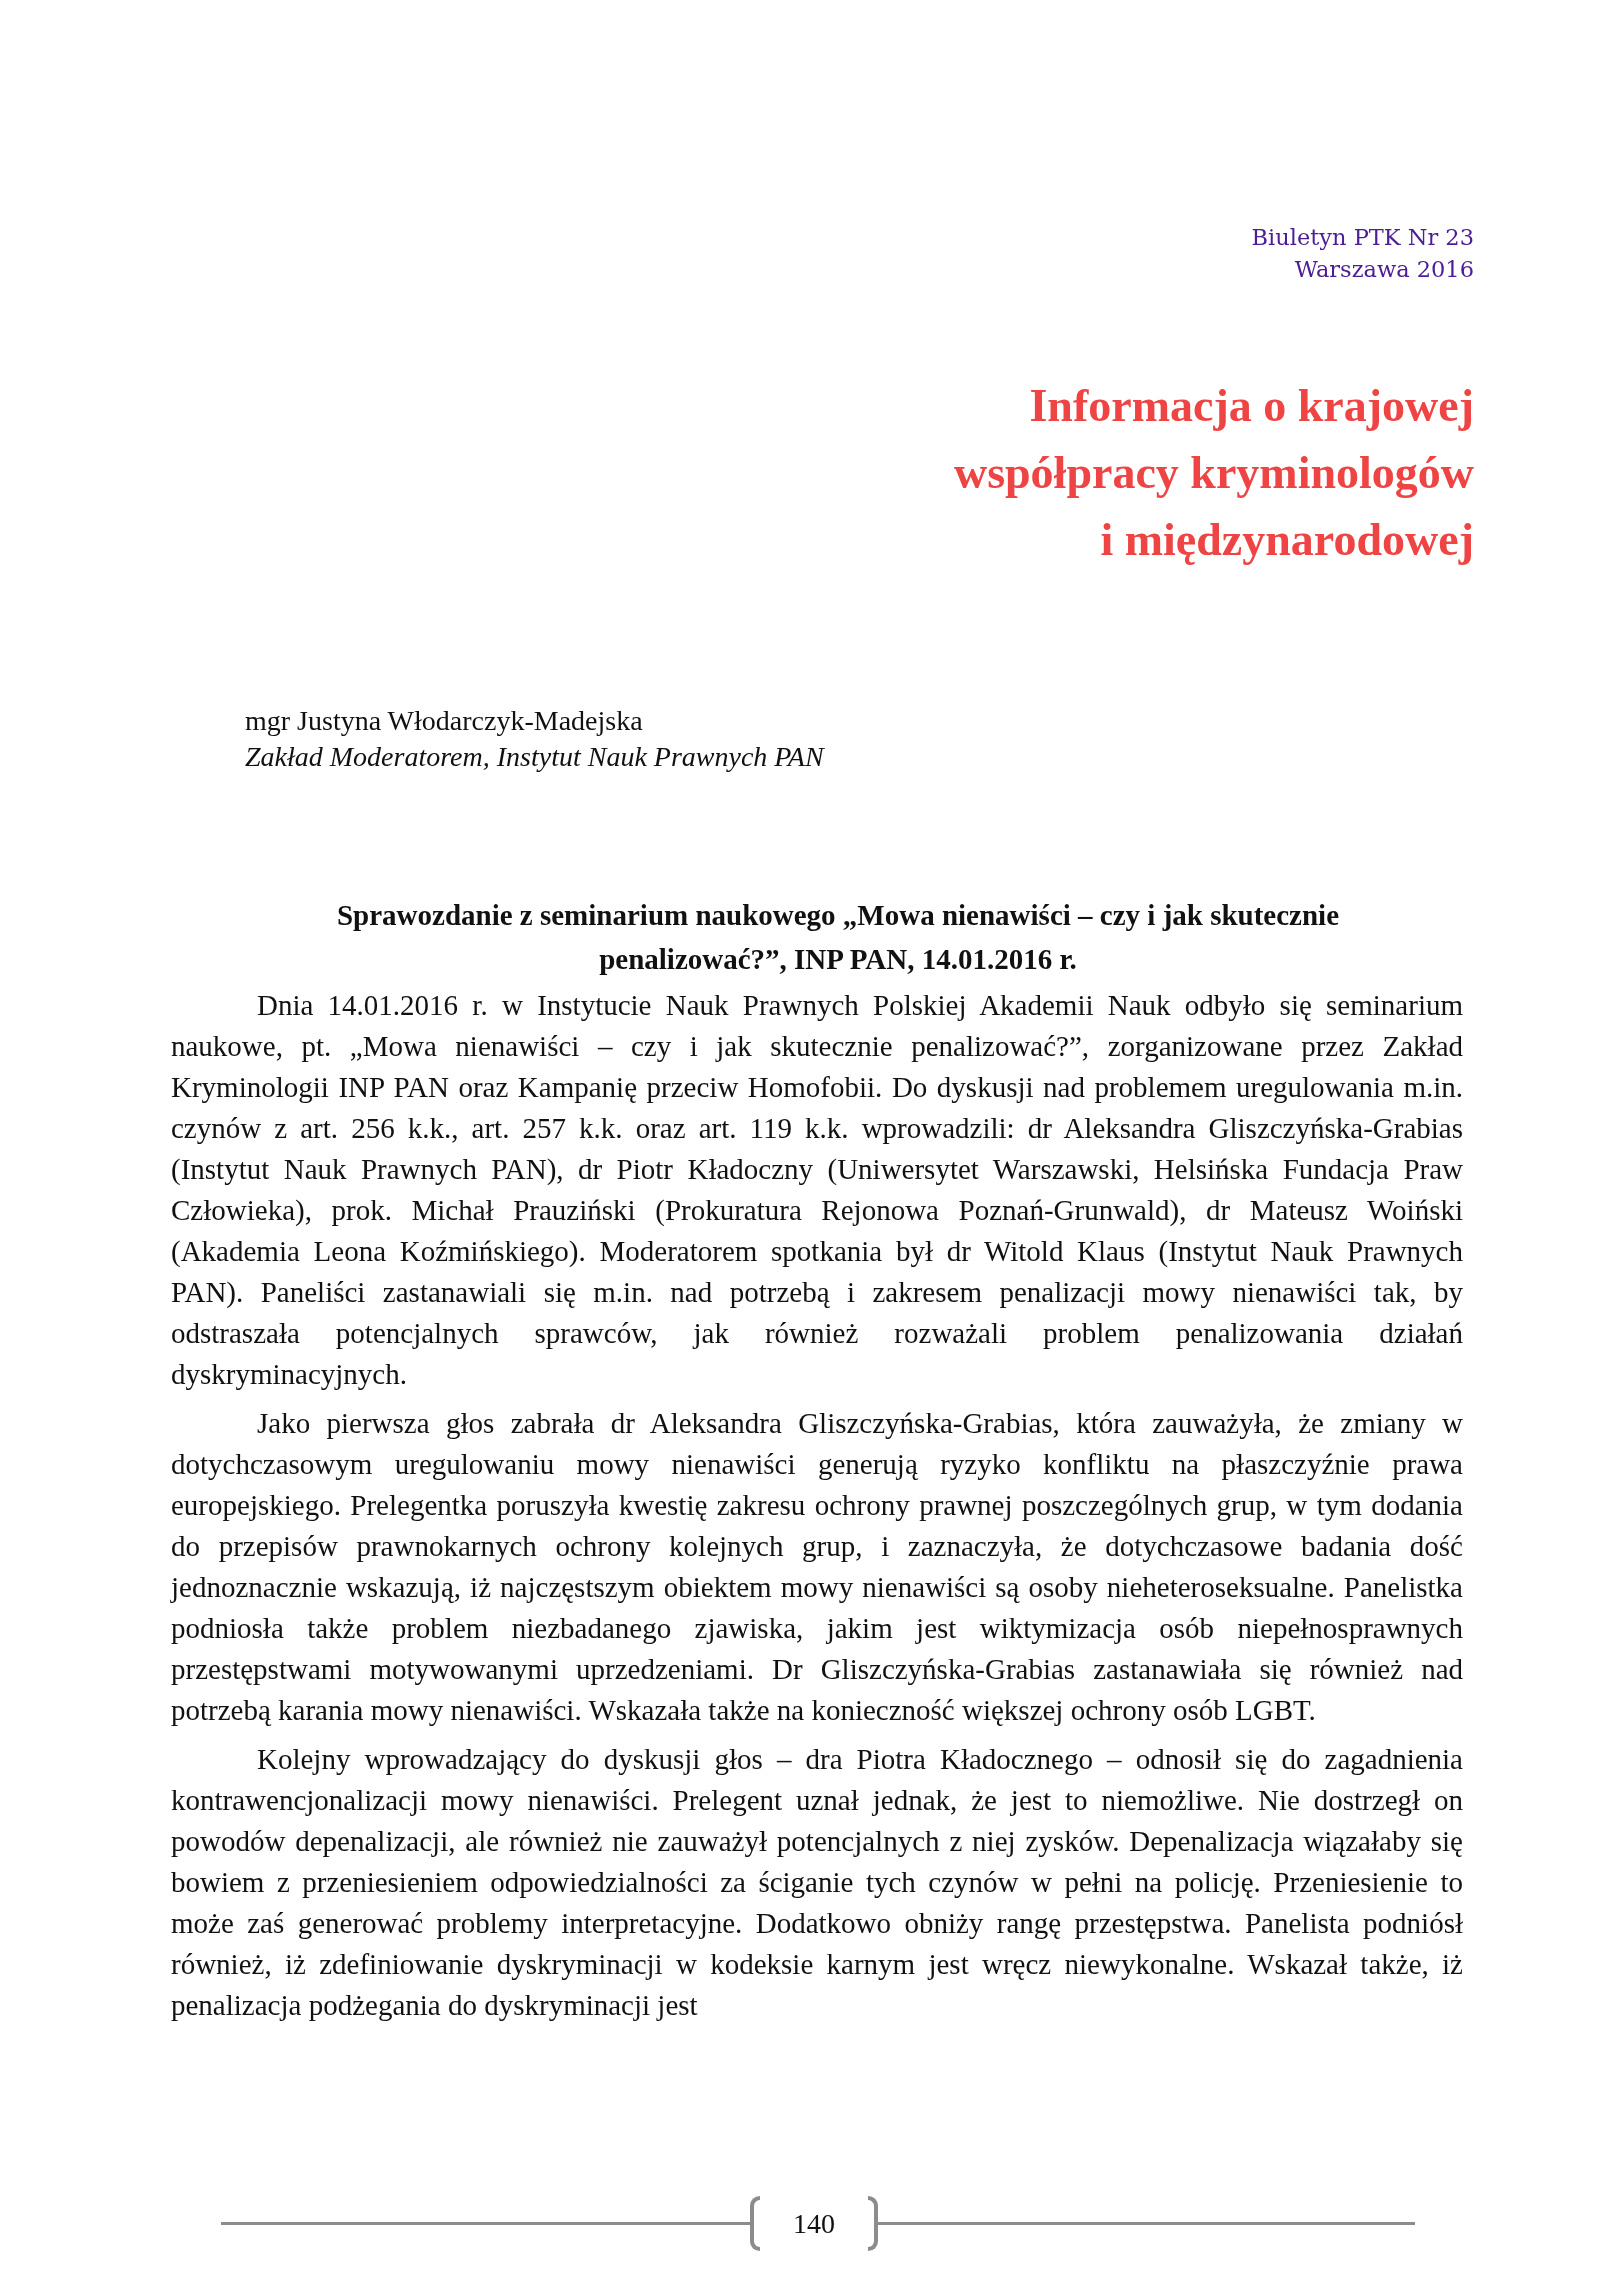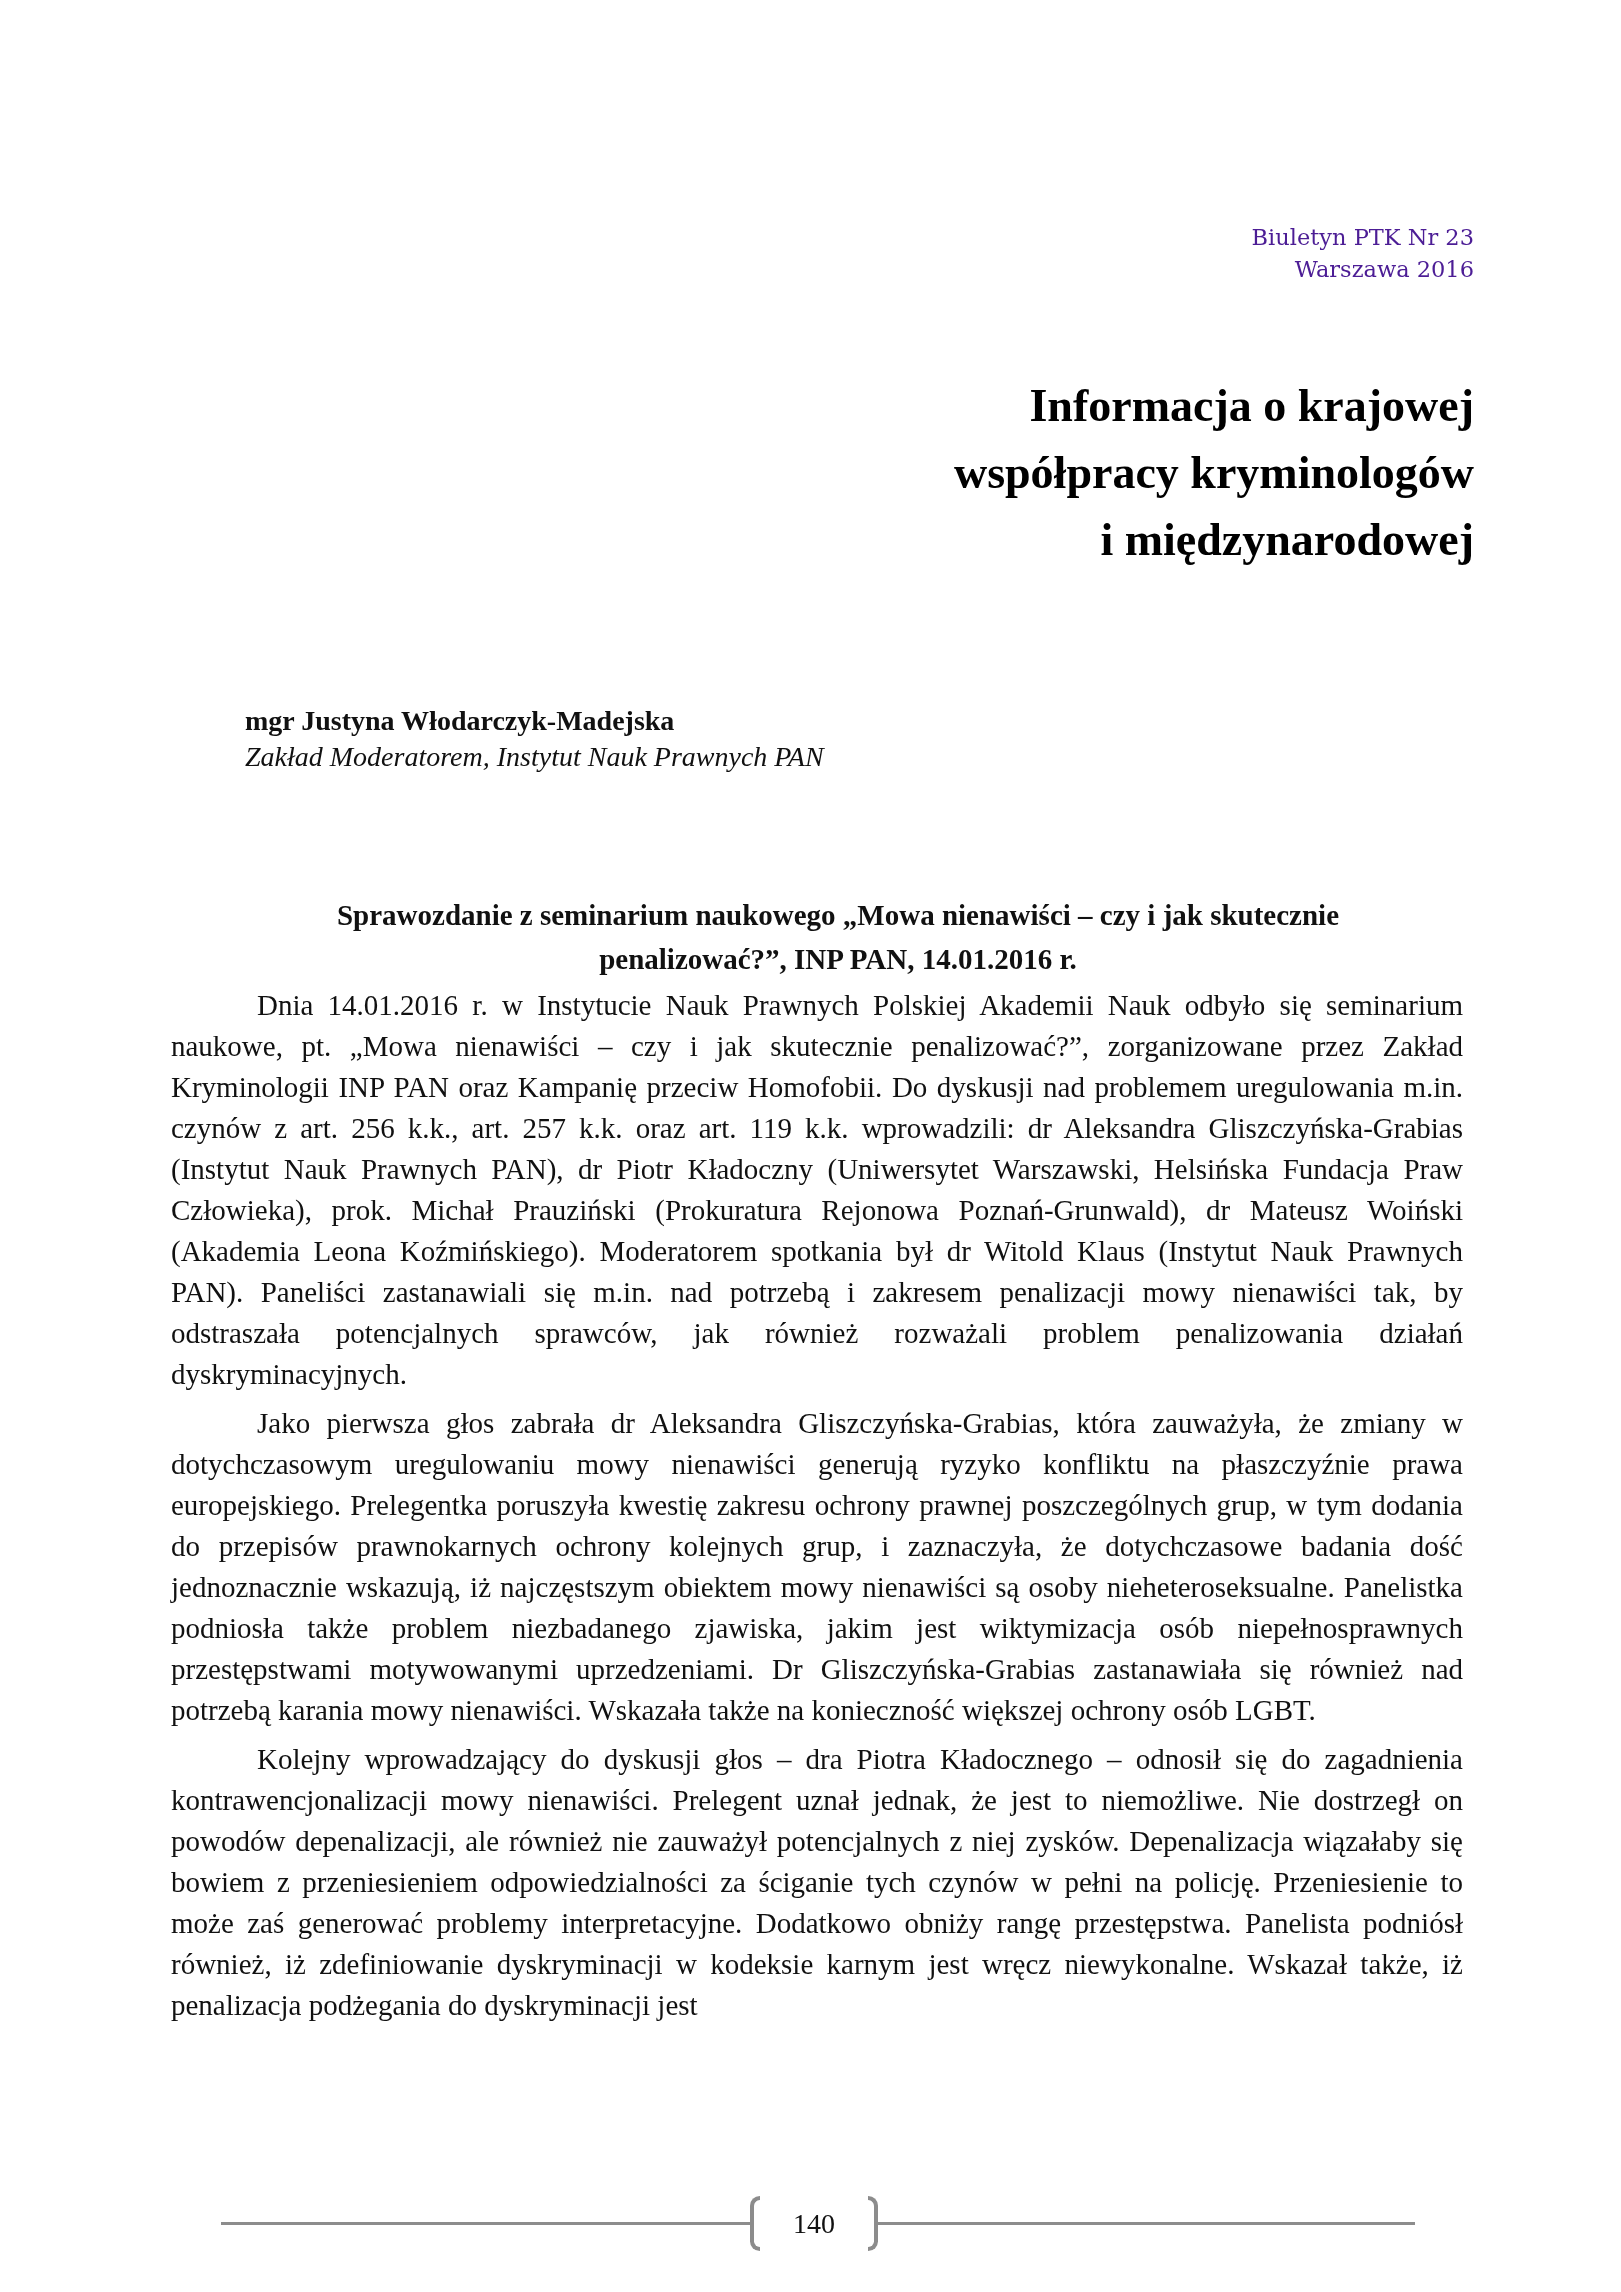--- a/index.html
+++ b/index.html
@@ -28,31 +28,31 @@
     .title {
       position: absolute;
       right: 147px;
       top: 372px;
       text-align: right;
       font-family: "Liberation Serif", serif;
       font-weight: bold;
       font-size: 46px;
       line-height: 67px;
       margin: 0;
-      color: #000000;
+      color: #ef4444;
     }
     .title span { display: block; }
     .author-block {
       position: absolute;
       left: 245px;
       top: 703px;
       font-size: 28px;
       line-height: 36px;
     }
-    .author-name { font-weight: bold; display: block; }
+    .author-name { font-weight: normal; display: block; }
     .author-affil { font-style: italic; display: block; }
     .report-title {
       position: absolute;
       left: 245px;
       width: 1186px;
       top: 893px;
       text-align: center;
       font-weight: bold;
       font-size: 29px;
       line-height: 44px;

